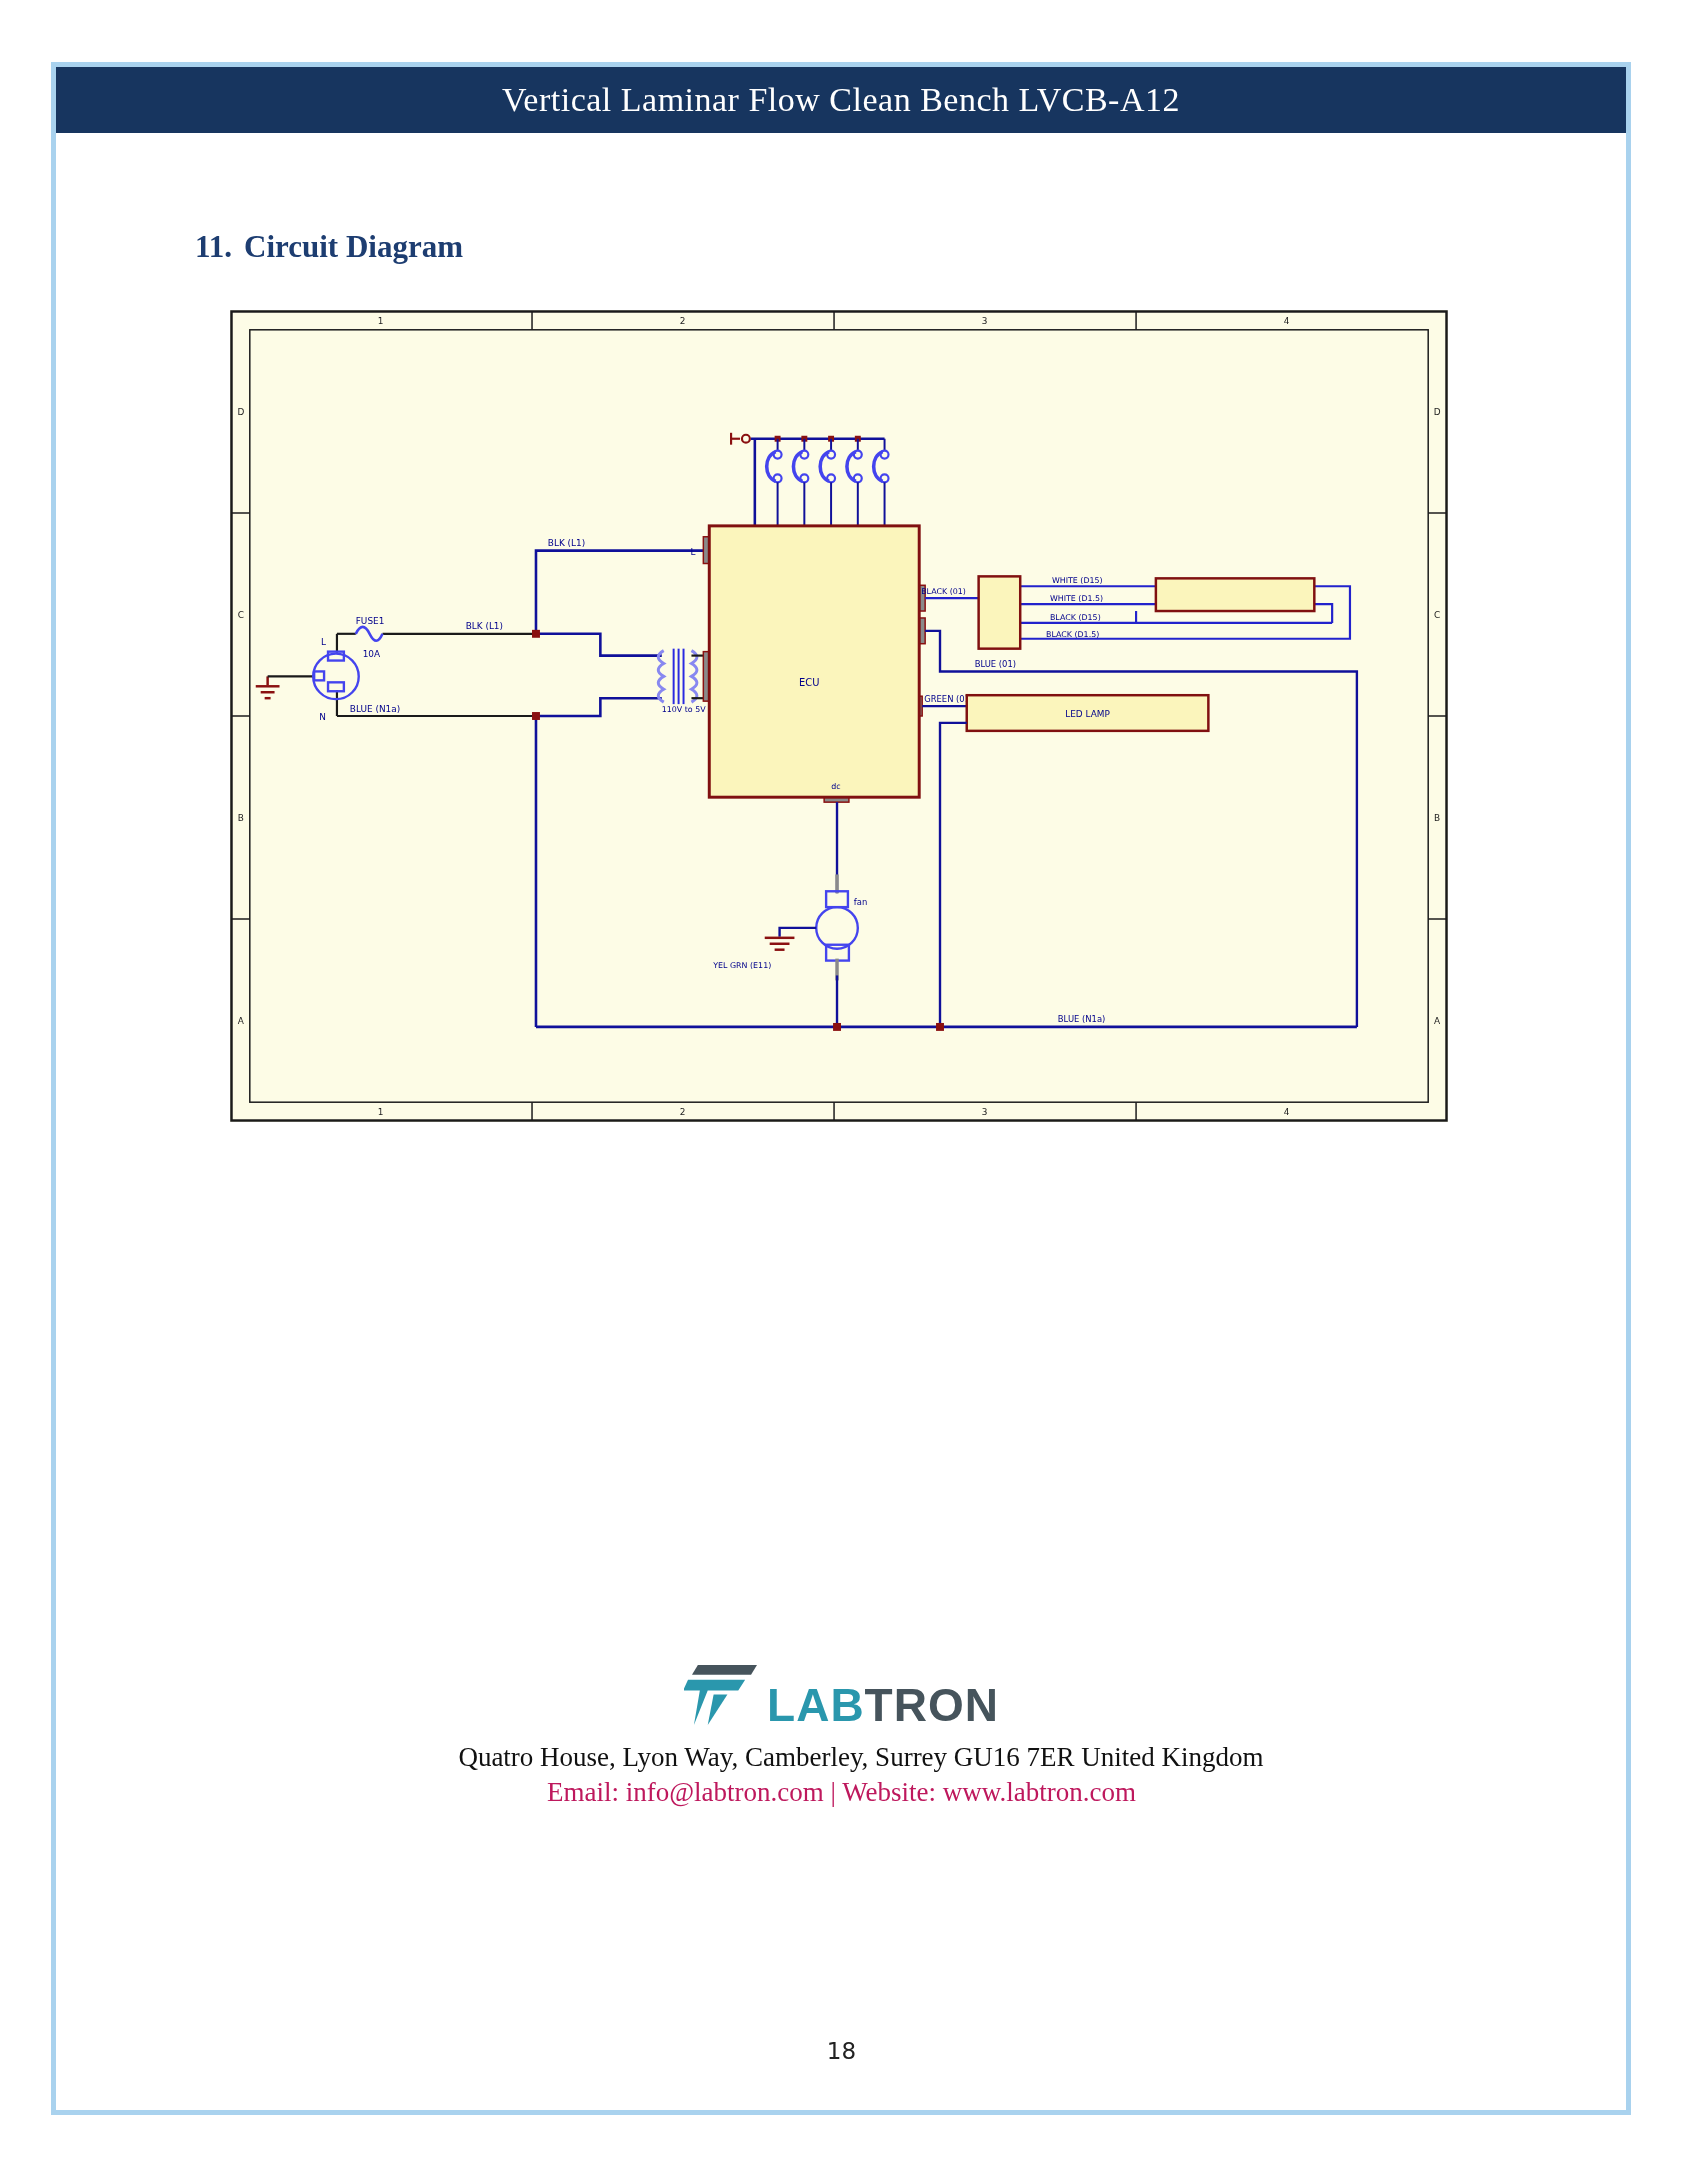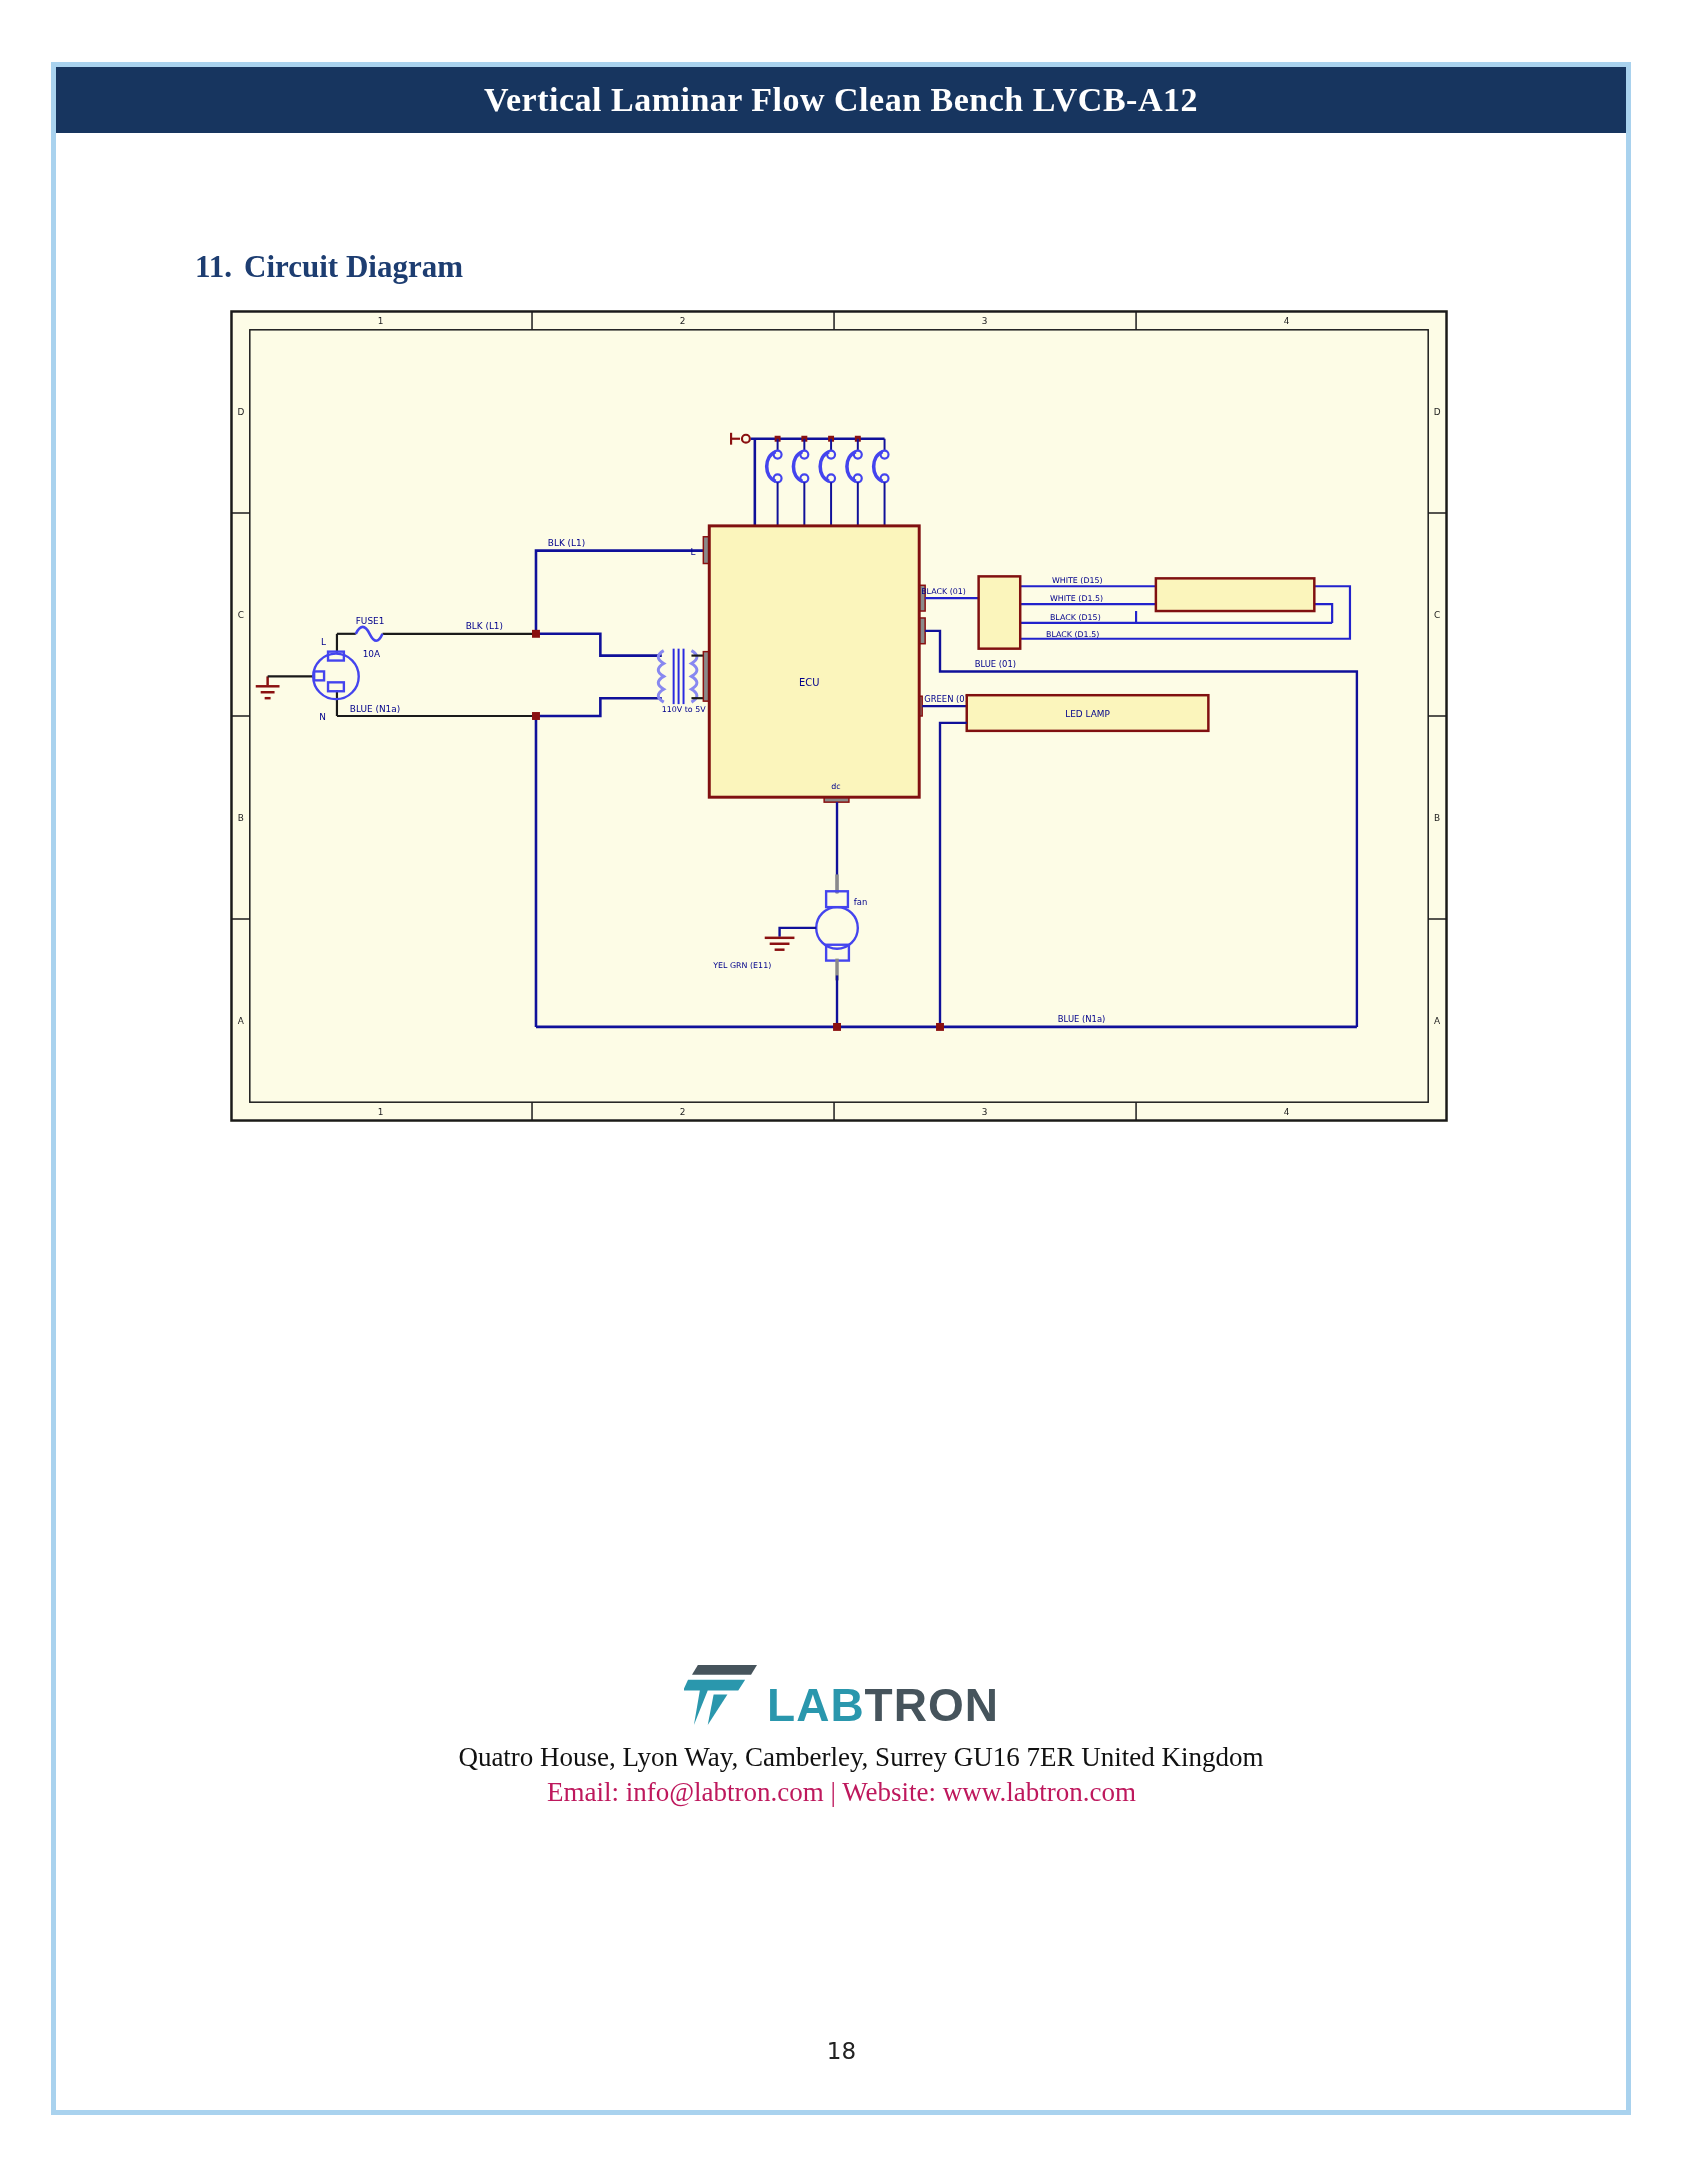--- a/index.html
+++ b/index.html
@@ -2,22 +2,22 @@
 <html><head>
 <meta charset="utf-8">
 <style>
   html,body{margin:0;padding:0;background:#fff;}
   .page{position:relative;width:1683px;height:2178px;background:#ffffff;
         font-family:"Liberation Serif", serif;overflow:hidden;}
   .page-frame{position:absolute;left:51px;top:62px;width:1570px;height:2043px;
         border:5px solid #a9d2ee;}
   .header-bar{position:absolute;left:56px;top:67px;width:1570px;height:66px;
         background:#17355f;display:flex;align-items:center;justify-content:center;}
-  .header-title{color:#ffffff;font-size:34px;font-weight:bold;letter-spacing:0.5px;}
-  .section-heading{position:absolute;left:195px;top:249px;color:#1d3d71;
+  .header-title{color:#ffffff;font-size:34px;font-weight:normal;letter-spacing:0.5px;}
+  .section-heading{position:absolute;left:195px;top:229px;color:#1d3d71;
         font-size:31px;font-weight:bold;}
   .section-heading .num{margin-right:12px;}
   .schematic-wrap{position:absolute;left:230px;top:310px;width:1218px;height:812px;
         background:#fdfce6;}
   svg text{font-family:"DejaVu Sans", sans-serif;}
   .footer{position:absolute;left:0;top:1663px;width:1683px;text-align:center;}
   .logo-row{display:flex;align-items:flex-end;justify-content:center;height:65px;}
   .logo-text{font-family:"Liberation Sans", sans-serif;font-size:46px;font-weight:bold;
         line-height:1;letter-spacing:1px;}
   .logo-lab{color:#2a97ad;}

